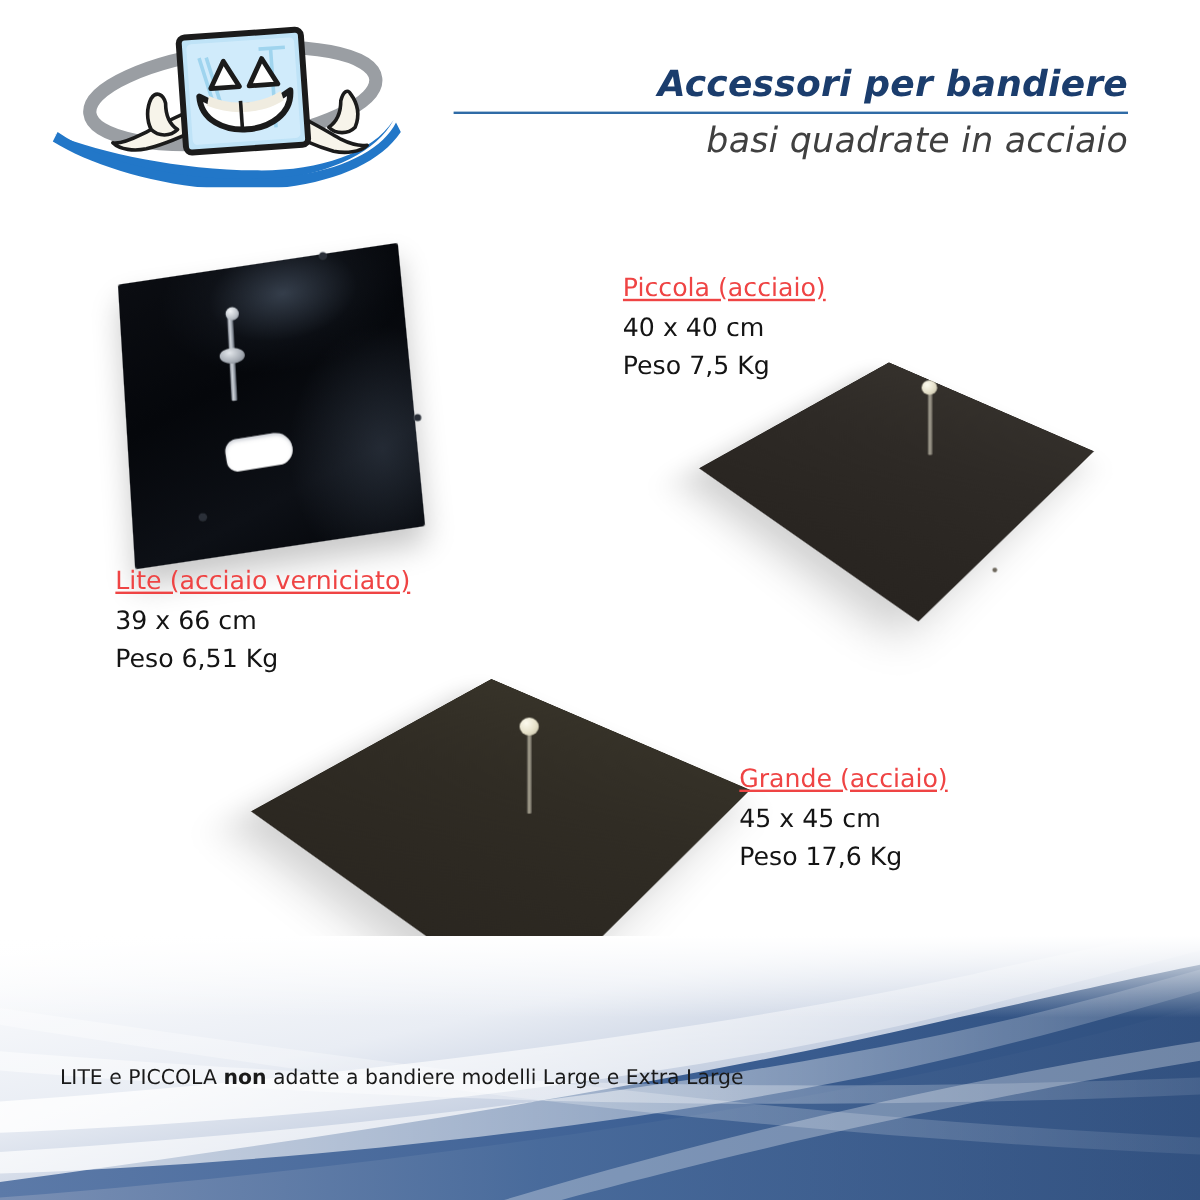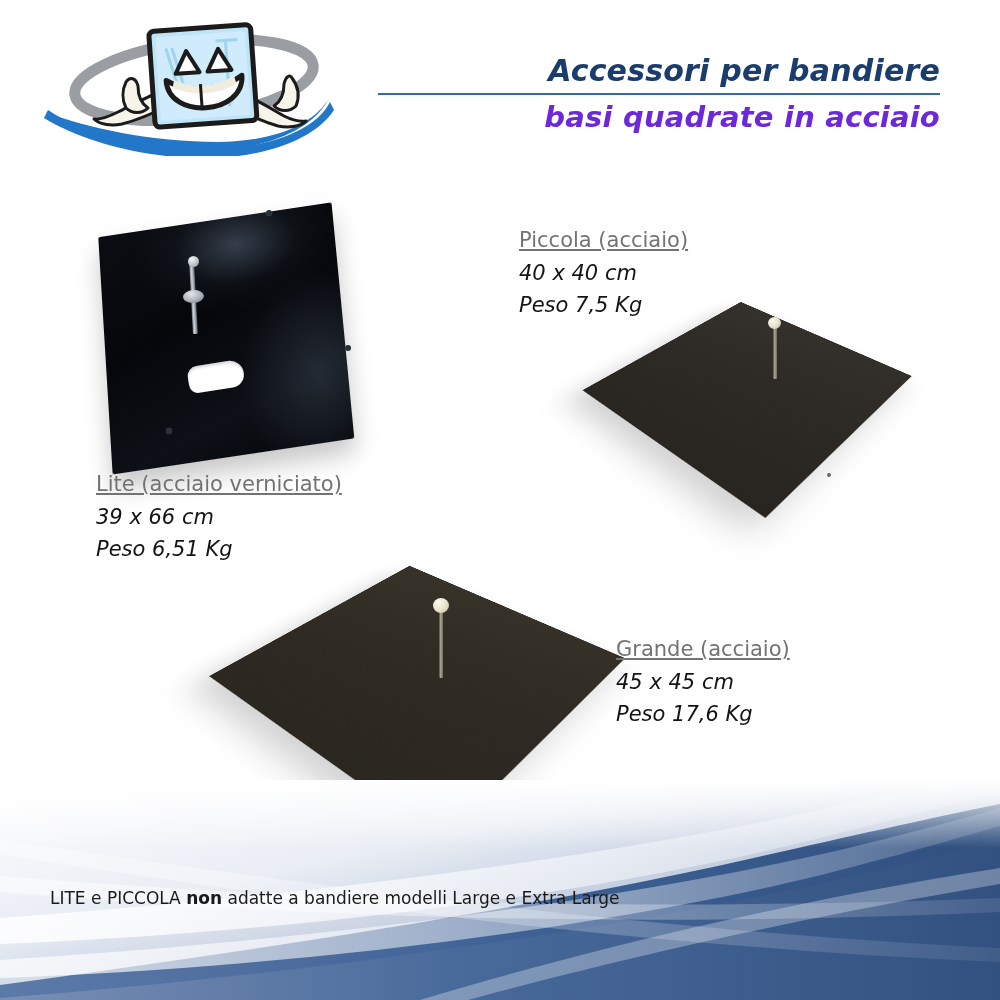--- a/index.html
+++ b/index.html
@@ -42,46 +42,45 @@
     line-height: 1.25;
     white-space: nowrap;
   }
   .title-rule {
     height: 2px;
     background: #2f6ba6;
     margin: 3px 0 4px 8px;
   }
   .title-line2 {
     font-size: 29px;
-    font-weight: bold;
+    font-weight: normal;
     font-style: italic;
-    color: #6d28d9;
+    color: #404040;
     letter-spacing: 0.2px;
     line-height: 1.25;
     white-space: nowrap;
   }
 
   
   .spec-block {
     position: absolute;
     color: #111111;
   }
   .spec-title {
     font-size: 21px;
     text-decoration: underline;
     white-space: nowrap;
     margin-bottom: 9px;
-    color: #737373;
+    color: #ef4444;
   }
   .spec-line {
     font-size: 21px;
     white-space: nowrap;
     margin-bottom: 8px;
     color: #141414;
-    font-style: italic;
   }
   #spec-piccola { left: 519px; top: 228px; }
   #spec-lite    { left: 96px;  top: 472px; }
   #spec-grande  { left: 616px; top: 637px; }
 
   
   .photo {
     position: absolute;
   }
 

